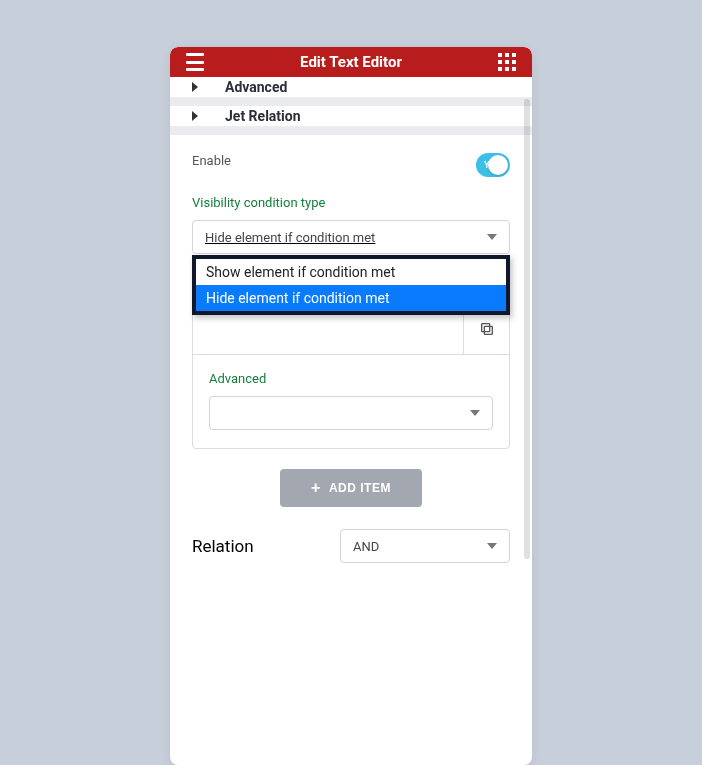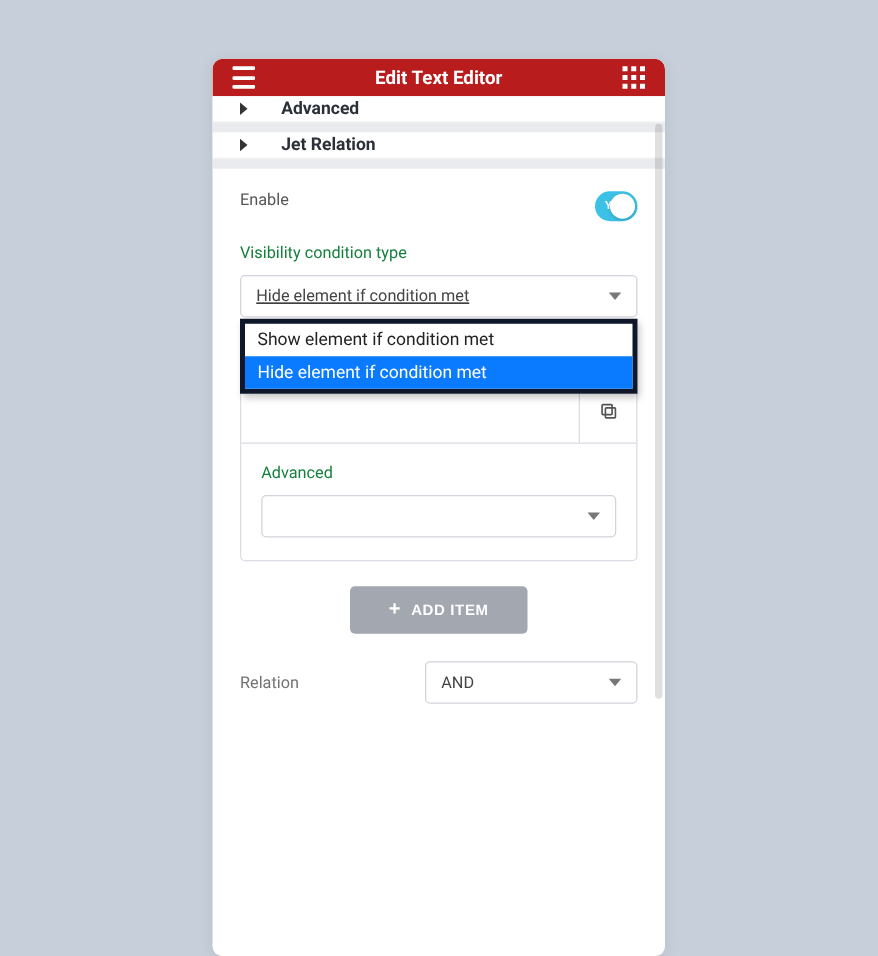--- a/index.html
+++ b/index.html
@@ -193,21 +193,21 @@
           </div>
         </div>
       </div>
 
       <button class="add-item">
         <span class="plus">+</span>
         <span>ADD ITEM</span>
       </button>
 
       <div class="relation-row">
-        <span style="font-size:13px;color:#737373;text-align:center;">Relation</span>
+        <span style="font-size:17px;color:#000000;text-align:center;">Relation</span>
         <div class="relation-select">
           <span>AND</span>
           <span class="chev"></span>
         </div>
       </div>
 
     </div>
   </div>
 
   <div class="scrollbar"></div>

